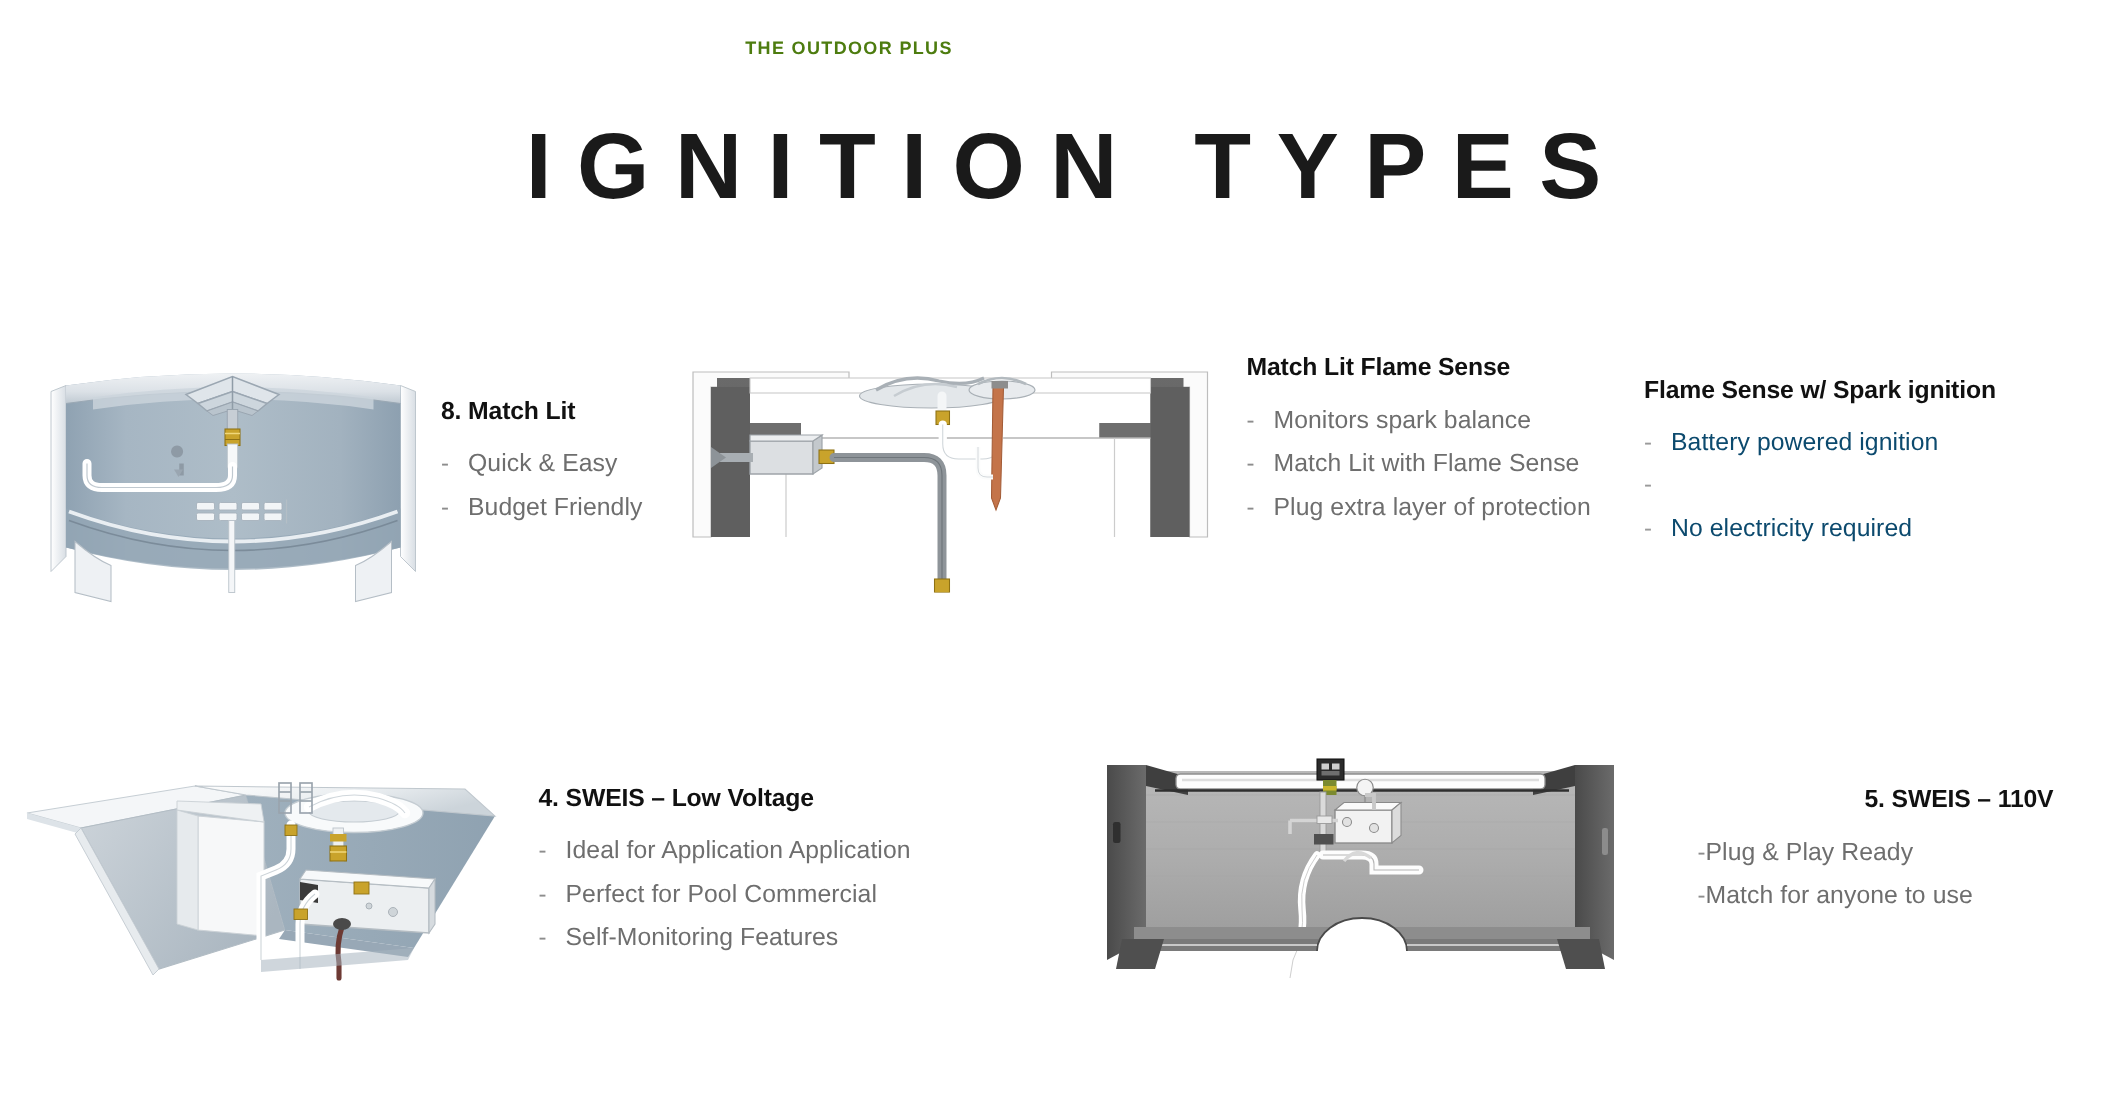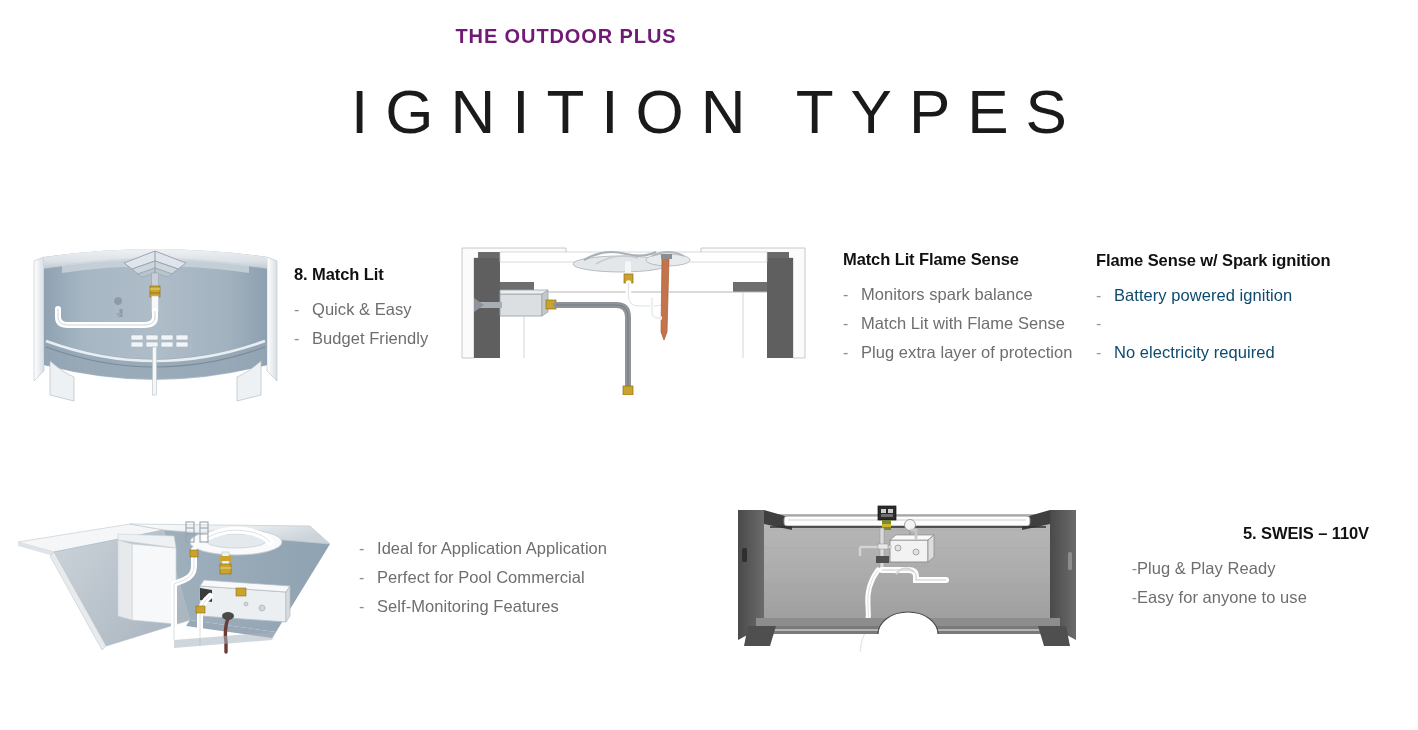--- a/index.html
+++ b/index.html
@@ -16,34 +16,34 @@
     -webkit-font-smoothing: antialiased;
   }
 
   
   .brand-line {
     position: absolute;
     top: 25px;
     left: 0;
     width: 1132px;
     text-align: center;
-    font-size: 20px;
+    font-size: 12px;
     font-weight: 700;
     letter-spacing: 0.9px;
-    color: #701a75;
+    color: #4d7c0f;
     font-family: "Liberation Sans", sans-serif;
   }
   .main-title {
     position: absolute;
     top: 76px;
     left: 0;
     width: 1418px;
     text-align: center;
     font-size: 62px;
-    font-weight: 400;
+    font-weight: 700;
     letter-spacing: 17px;
     color: #1a1a1a;
     text-indent: 17px;
     font-family: "Liberation Sans", sans-serif;
   }
 
   
   .block { position: absolute; }
   .block-heading {
     font-size: 16.5px;
@@ -229,21 +229,21 @@
     <path d="M100 65 L160 65 Q172 65 172 77 L172 148" fill="none" stroke="#8e9499" stroke-width="6" stroke-linecap="round" stroke-linejoin="round"></path>
     <path d="M100 65 L160 65 Q172 65 172 77 L172 148" fill="none" stroke="#6f767b" stroke-width="0.8"></path>
 
     <rect x="167" y="146" width="10" height="9" fill="#c9a32b" stroke="#8e7114" stroke-width="0.7"></rect>
 
     <path d="M196 58 L196 72 Q196 78 202 78 L206 78" fill="none" stroke="#fbfcfc" stroke-width="3.2"></path>
     <path d="M196 58 L196 72 Q196 78 202 78 L206 78" fill="none" stroke="#cfd5d9" stroke-width="0.6"></path>
   </svg>
 </div>
 
-<div class="block" id="block-1" style="left:831px; top:250px; width:260px;margin-left:12px;">
+<div class="block" id="block-1" style="left:831px; top:236px; width:260px;">
   <div class="block-heading">Match Lit Flame Sense</div>
   <div class="bullets">
     <div class="bullet">
       <span class="bullet-dash">-</span>
       <span class="bullet-text">Monitors spark balance</span>
     </div>
     <div class="bullet">
       <span class="bullet-dash">-</span>
       <span class="bullet-text">Match Lit with Flame Sense</span>
     </div>
@@ -344,20 +344,21 @@
     <rect x="182" y="106" width="9" height="7" fill="#c9a32b" stroke="#8e7114" stroke-width="0.6"></rect>
 
     <path d="M214 118 Q210 130 212 142 L212 152" fill="none" stroke="#6d3a34" stroke-width="3.4" stroke-linecap="round"></path>
     <ellipse cx="214" cy="116" rx="6" ry="4" fill="#4a4a4a"></ellipse>
 
     <path d="M160 140 L262 132 L258 140 L160 148 Z" fill="#a7b4bf" opacity="0.55"></path>
   </svg>
 </div>
 
 <div class="block" id="block-3" style="left:359px; top:523px; width:300px;">
+  <div class="block-heading">4. SWEIS – Low Voltage</div>
   <div class="bullets">
     <div class="bullet">
       <span class="bullet-dash">-</span>
       <span class="bullet-text">Ideal for Application Application</span>
     </div>
     <div class="bullet">
       <span class="bullet-dash">-</span>
       <span class="bullet-text">Perfect for Pool Commercial</span>
     </div>
     <div class="bullet">
@@ -453,16 +454,16 @@
 
 <div class="block" id="block-4" style="left:1119px; top:524px; width:250px;text-align:right;">
   <div class="block-heading">5. SWEIS – 110V</div>
   <div class="bullets">
     <div class="bullet">
       <span class="bullet-dash">-</span>
       <span class="bullet-text">Plug &amp; Play Ready</span>
     </div>
     <div class="bullet">
       <span class="bullet-dash">-</span>
-      <span class="bullet-text">Easy for anyone to use</span>
+      <span class="bullet-text">Match for anyone to use</span>
     </div>
   </div>
 </div>
 
 </body></html>

